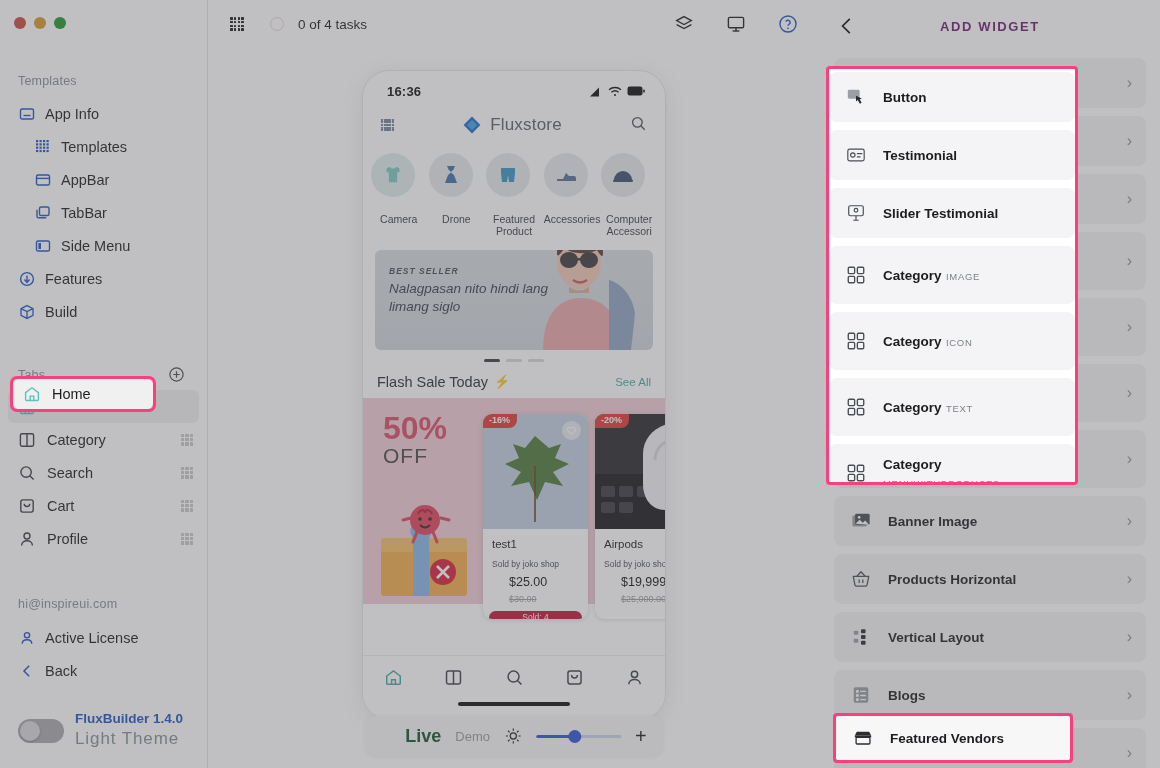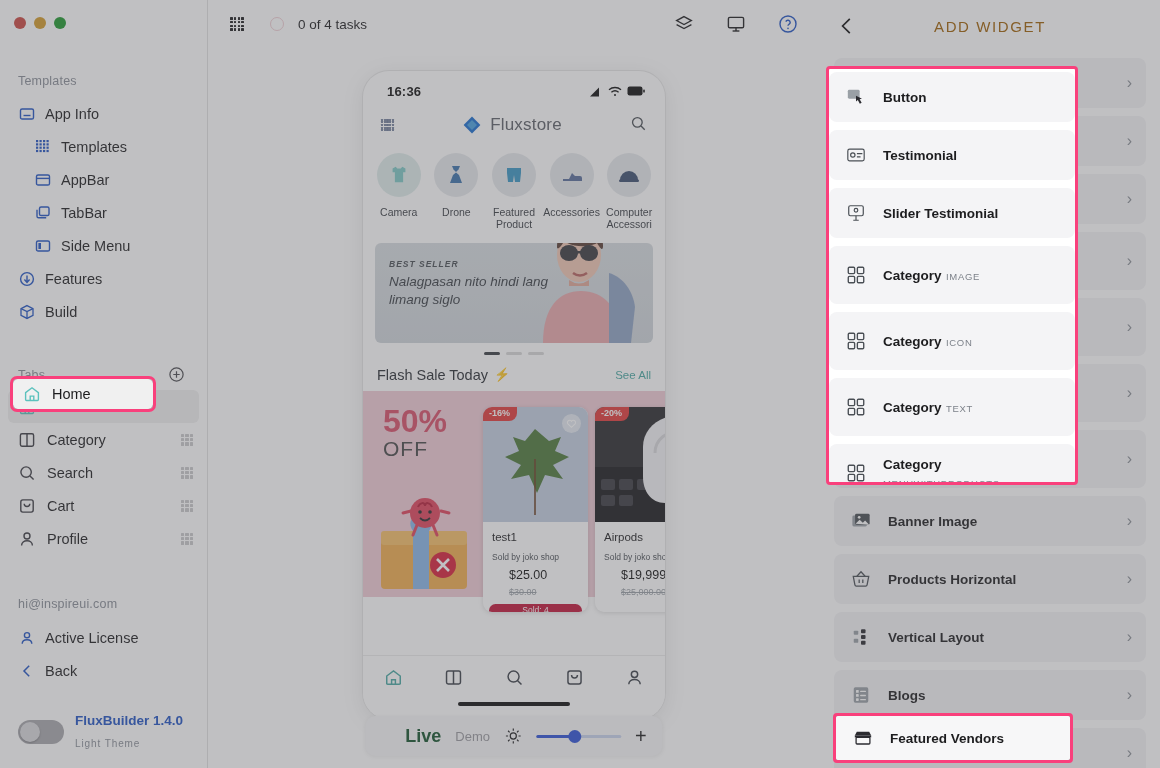--- a/index.html
+++ b/index.html
@@ -75,21 +75,21 @@
   .toggle-row { display: flex; align-items: center; gap: 11px; }
   .toggle {
     width: 46px; height: 24px; border-radius: 12px; background: #a8a8ad;
     position: relative; flex: 0 0 46px;
   }
   .toggle .knob {
     position: absolute; top: 2px; left: 2px; width: 20px; height: 20px;
     border-radius: 50%; background: #d8d8dc; box-shadow: 0 1px 2px rgba(0,0,0,.25);
   }
   .ver-name { font-size: 13.5px; color: #2255c4; font-weight: 700; line-height: 1.25;}
-  .ver-sub { font-size: 10px; color: #8a8f98; letter-spacing: .9px; line-height: 1.3; margin-top: 7px;}
+  .ver-sub { font-size: 17px; color: #8a8f98; letter-spacing: .9px; line-height: 1.3;}
 
   
   .center {
     position: relative; flex: 1; height: 768px; background: #ffffff;
     display: flex; flex-direction: column; align-items: center;
   }
   .topbar {
     width: 100%; height: 48px; display: flex; align-items: center;
     padding: 0 22px 0 22px; gap: 14px;
   }
@@ -115,21 +115,21 @@
   .ph-status { height: 34px; display: flex; align-items: center; justify-content: space-between; padding: 6px 20px 0 24px;}
   .ph-time { font-size: 13px; font-weight: 700; color: #111; letter-spacing: .2px;}
   .ph-stat-ic { display: flex; align-items: center; gap: 5px; color: #111; }
   .ph-appbar { height: 40px; display: flex; align-items: center; padding: 0 18px; gap: 10px;}
   .ph-logo-wrap { flex: 1; display: flex; align-items: center; justify-content: center; gap: 8px; }
   .ph-brand { font-size: 17px; color: #5e6269; letter-spacing: .2px;}
   .ph-grid-ic { width: 13px; height: 13px; display: grid; grid-template-columns: repeat(5,1fr); grid-template-rows: repeat(5,1fr); gap: .7px; }
   .ph-grid-ic i { background: #6f7c99; border-radius: .4px;}
 
   .cat-row { display: flex; padding: 8px 8px 4px; gap: 2px; }
-  .cat { flex: 1; display: flex; flex-direction: column; align-items: center; gap: 10px; min-width: 0;}
+  .cat { flex: 1; display: flex; flex-direction: column; gap: 17px; min-width: 0;}
   .cat .bubble { width: 44px; height: 44px; border-radius: 50%; background: #e6e9ec; display: flex; align-items: center; justify-content: center; }
   .cat.first .bubble { background: #dfeceb; }
   .cat .cname { font-size: 10.5px; color: #3b3f45; text-align: center; line-height: 1.12; }
 
   .banner-wrap { margin: 8px 12px 0; position: relative; }
   .banner {
     height: 100px; border-radius: 6px; overflow: hidden; position: relative;
     background: linear-gradient(180deg,#d7dce0 0%,#cfd5da 100%);
     font-style: italic;
   }
@@ -197,21 +197,21 @@
   .slider .thumb { position: absolute; left: 38%; width: 13px; height: 13px; border-radius: 50%; background: #2f53d7; }
   .plus-btn { font-size: 20px; color: #1d1d1f; line-height: 1; }
 
   
   .rightpanel {
     position: relative; width: 340px; flex: 0 0 340px; height: 768px;
     background: #ffffff;
   }
   .rp-head { height: 52px; display: flex; align-items: center; padding: 0 16px; }
   .rp-back { width: 22px; height: 22px; color: #111; }
-  .rp-title { flex: 1; text-align: center; font-size: 15px; font-weight: 400; letter-spacing: 1.6px; color: #a16207; margin-left: -22px;}
+  .rp-title { flex: 1; text-align: center; font-size: 13px; font-weight: 700; letter-spacing: 1.6px; color: #701a75; margin-left: -22px;}
 
   .rp-list { padding: 6px 14px 0; }
   .w-row {
     display: flex; align-items: center; height: 50px; margin-bottom: 8px;
     background: #f4f4f6; border-radius: 8px; padding: 0 14px 0 16px;
   }
   .w-ic { width: 22px; height: 22px; flex: 0 0 22px; margin-right: 16px; color: #4a4f55; display:flex; align-items:center; justify-content:center;}
   .w-texts { flex: 1; min-width: 0; }
   .w-title { font-size: 13.5px; color: #1d1d1f; font-weight: 700; line-height: 1.2;}
   .w-sub { font-size: 9.5px; color: #7d828a; letter-spacing: .7px; margin-top: 2px;}

